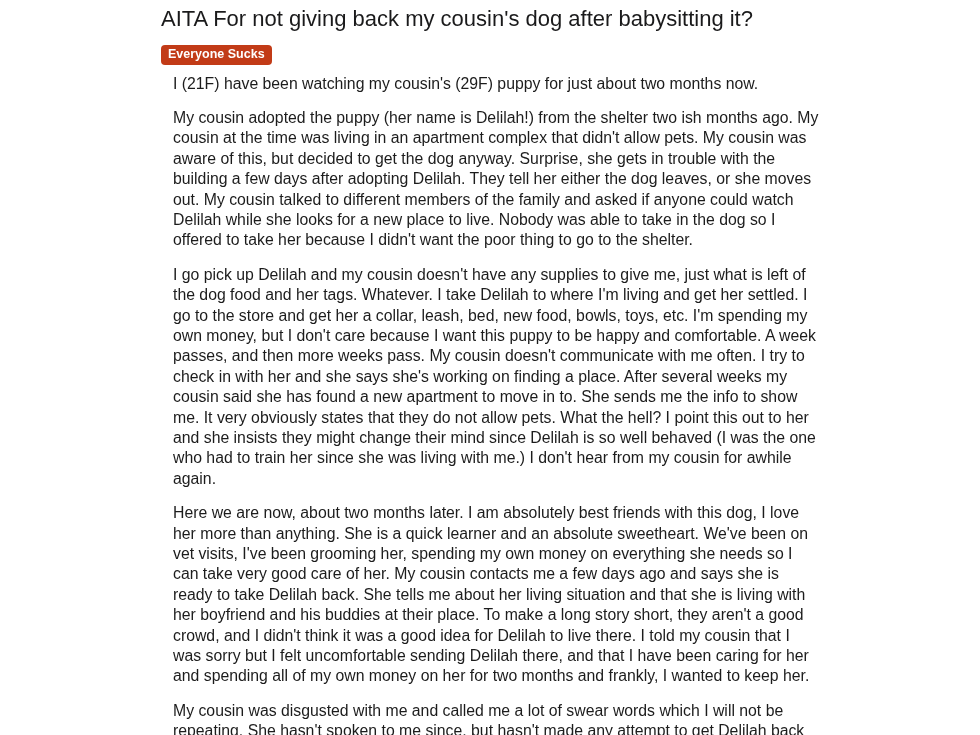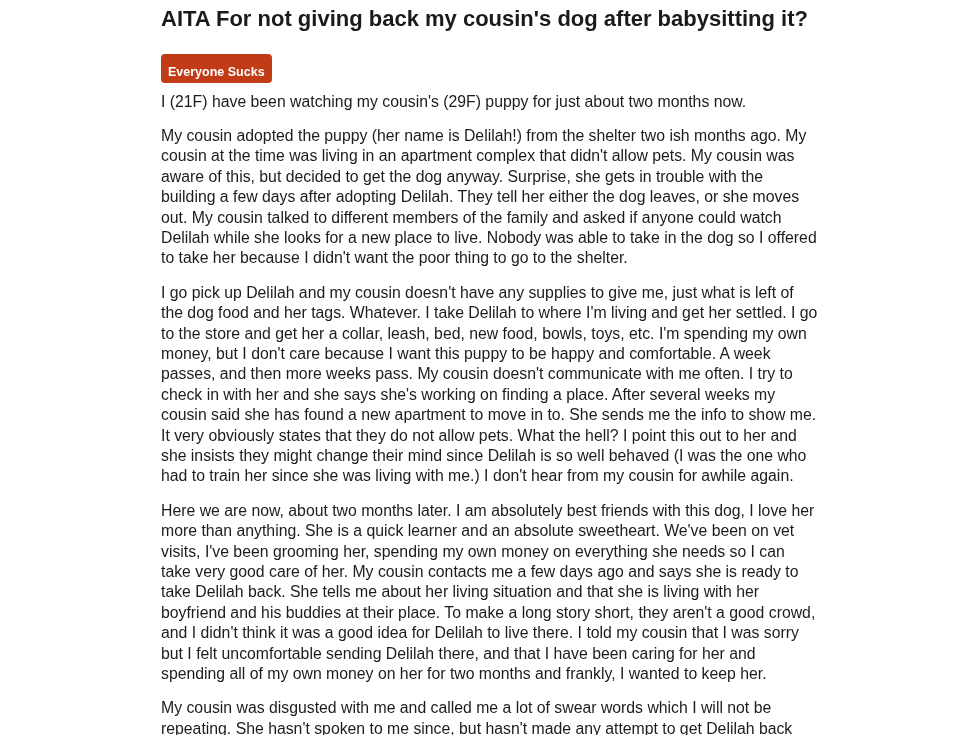--- a/index.html
+++ b/index.html
@@ -15,42 +15,42 @@
     font-family: "Liberation Sans", "DejaVu Sans", sans-serif;
   }
   .post {
     width: 658px;
     margin: 0 auto;
     padding-top: 5px;
   }
   .post-title {
     font-size: 22px;
     line-height: 27px;
-    font-weight: 700;
+    font-weight: 400;
     color: #1a1a1b;
     margin: 0 0 9px 0;
     letter-spacing: 0;
   }
   .flair {
     display: inline-block;
     background: #c23b17;
     color: #ffffff;
     font-size: 12.5px;
     font-weight: 700;
     line-height: 1;
-    padding: 12px 7px 4px 7px;
+    padding: 3px 7px 4px 7px;
     border-radius: 4px;
-    margin: 13px 0 9px 0;
+    margin: 4px 0 9px 0;
     cursor: pointer;
   }
   .post-body p {
     font-size: 15.8px;
     line-height: 20.4px;
     color: #1c1c1c;
-    margin: 0 0 14px 0;
+    margin: 0 0 14px 12px;
   }
   .post-body p:last-child {
     margin-bottom: 0;
   }
   .post-body strong {
     font-weight: 400;
   }
 </style>
 </head>
 <body>

